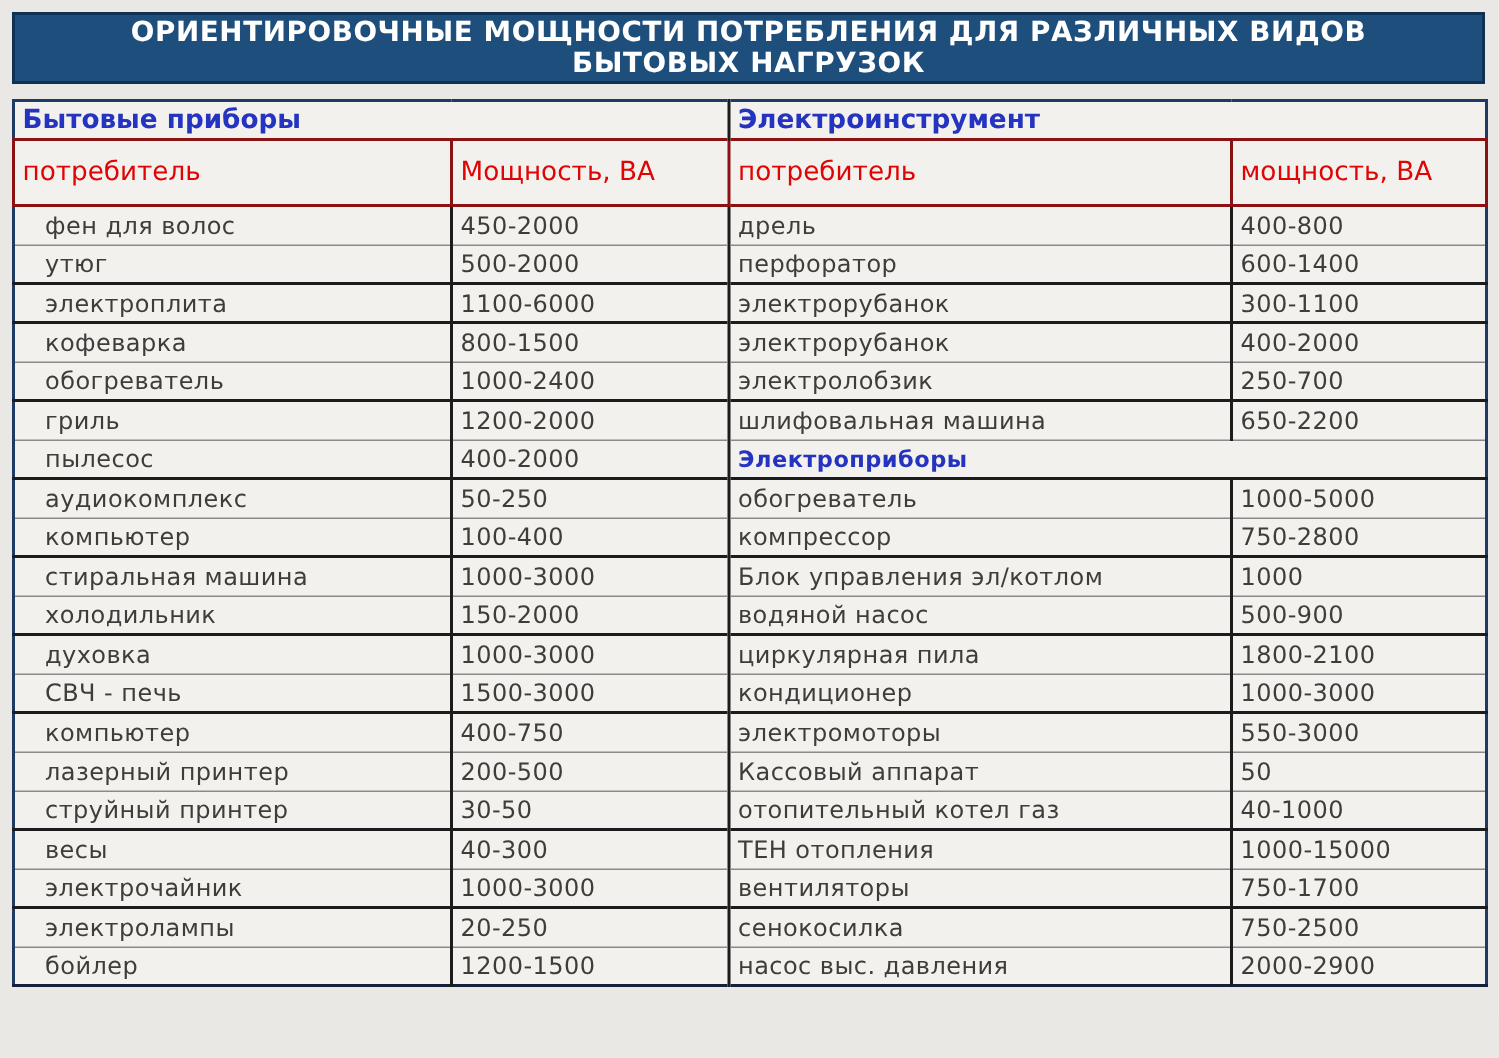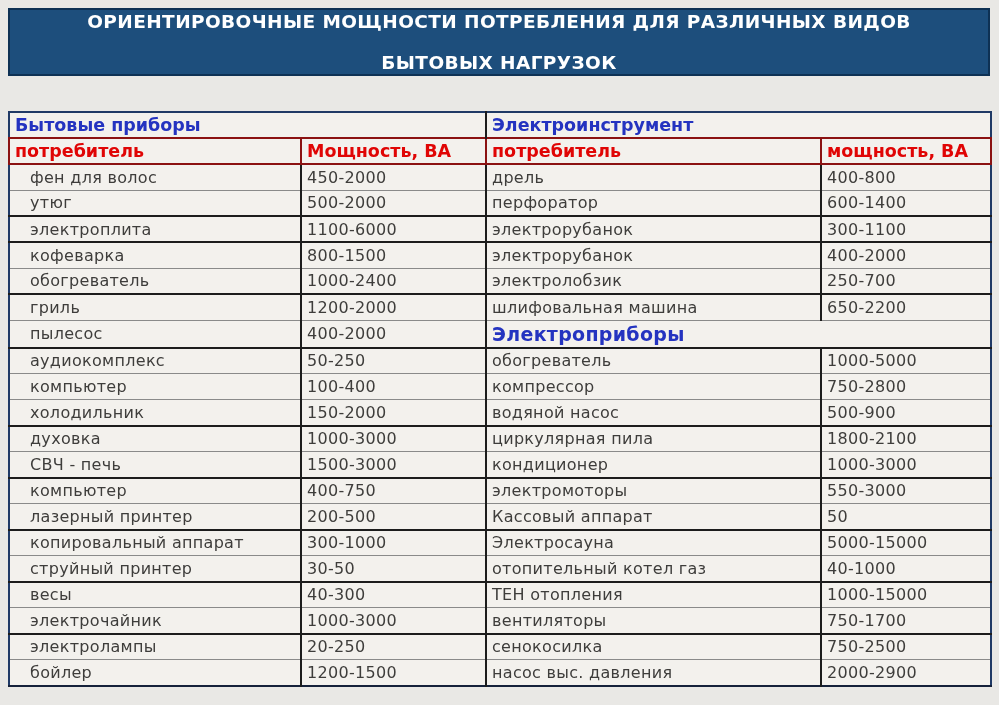--- a/index.html
+++ b/index.html
@@ -33,24 +33,23 @@
     color: var(--banner-text);
     font-weight: bold;
     font-size: 18.5px;
     line-height: 21px;
     letter-spacing: 0.4px;
     text-align: center;
     display: flex;
     flex-direction: column;
     justify-content: center;
     padding: 1px 4px;
-    gap: 20px;
   }
   table.power-table {
-    margin-top: 35px;
+    margin-top: 10px;
     width: 982px;
     border-collapse: collapse;
     table-layout: fixed;
     background: var(--cell-bg);
     border: 2px solid var(--table-outer);
     border-bottom-color: #15213a;
   }
   table.power-table td {
     padding: 2px 4px 2px 5px;
     overflow: hidden;
@@ -60,42 +59,42 @@
     height: 25px;
     font-size: 17.5px;
     font-weight: bold;
     color: var(--group-text);
     border-left: 2px solid var(--grid-dark);
     border-right: 2px solid var(--grid-dark);
   }
   tr.group-row td:first-child { border-left: none; }
   tr.group-row td:last-child  { border-right: none; }
   tr.header-row td {
-    height: 26px;
+    height: 44px;
     font-size: 17.5px;
-    font-weight: bold;
+    font-weight: normal;
     color: var(--header-text);
     border: 2px solid var(--header-border);
   }
   tr.data-row td {
     height: 26px;
     font-size: 16px;
     letter-spacing: 0.3px;
     color: var(--cell-text);
     border-left: 2px solid var(--grid-dark);
     border-right: 2px solid var(--grid-dark);
     border-top: 1px solid var(--grid-light);
   }
   tr.data-row td:first-child { border-left: none; padding-left: 20px; }
   tr.data-row td:last-child  { border-right: none; }
   tr.data-row.pair-start td  { border-top: 2px solid var(--grid-dark); }
   tr.data-row td.section-cell {
     font-weight: bold;
     color: var(--group-text);
-    font-size: 19px;
+    font-size: 15px;
   }
 </style>
 </head>
 <body>
 
 <div class="page">
 
   <div class="banner">
     <span>ОРИЕНТИРОВОЧНЫЕ МОЩНОСТИ ПОТРЕБЛЕНИЯ ДЛЯ РАЗЛИЧНЫХ ВИДОВ</span>
     <span>БЫТОВЫХ НАГРУЗОК</span>
@@ -167,20 +166,26 @@
           <td>50-250</td>
           <td>обогреватель</td>
           <td>1000-5000</td>
         </tr>
         <tr class="data-row">
           <td>компьютер</td>
           <td>100-400</td>
           <td>компрессор</td>
           <td>750-2800</td>
         </tr>
+        <tr class="data-row pair-start">
+          <td>стиральная машина</td>
+          <td>1000-3000</td>
+          <td>Блок управления эл/котлом</td>
+          <td>1000</td>
+        </tr>
         <tr class="data-row">
           <td>холодильник</td>
           <td>150-2000</td>
           <td>водяной насос</td>
           <td>500-900</td>
         </tr>
         <tr class="data-row pair-start">
           <td>духовка</td>
           <td>1000-3000</td>
           <td>циркулярная пила</td>
@@ -197,26 +202,20 @@
           <td>400-750</td>
           <td>электромоторы</td>
           <td>550-3000</td>
         </tr>
         <tr class="data-row">
           <td>лазерный принтер</td>
           <td>200-500</td>
           <td>Кассовый аппарат</td>
           <td>50</td>
         </tr>
-        <tr class="data-row pair-start">
-          <td>копировальный аппарат</td>
-          <td>300-1000</td>
-          <td>Электросауна</td>
-          <td>5000-15000</td>
-        </tr>
         <tr class="data-row">
           <td>струйный принтер</td>
           <td>30-50</td>
           <td>отопительный котел газ</td>
           <td>40-1000</td>
         </tr>
         <tr class="data-row pair-start">
           <td>весы</td>
           <td>40-300</td>
           <td>ТЕН отопления</td>

